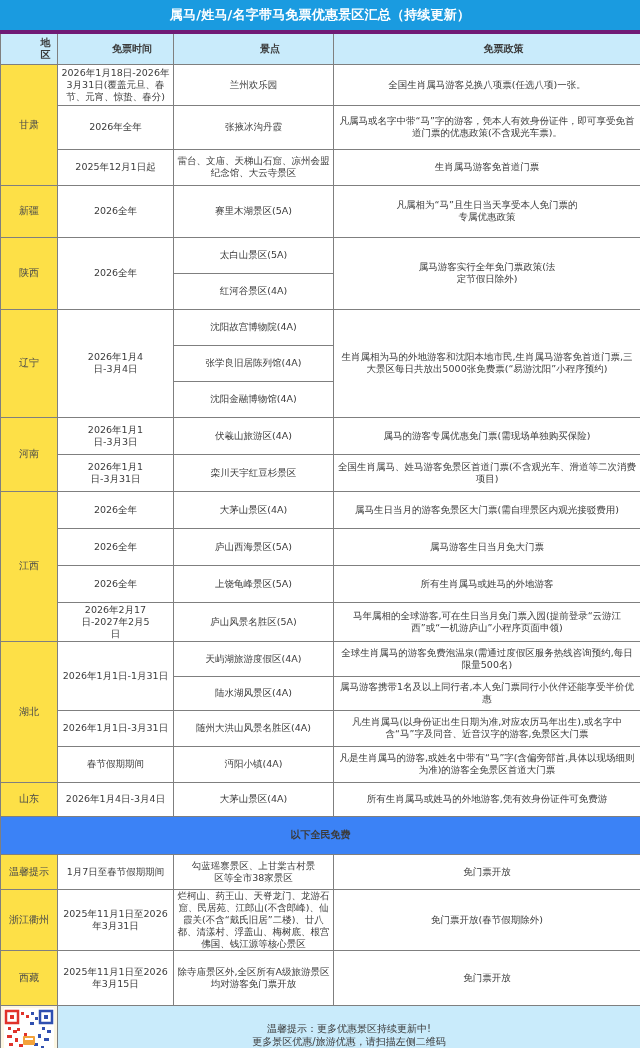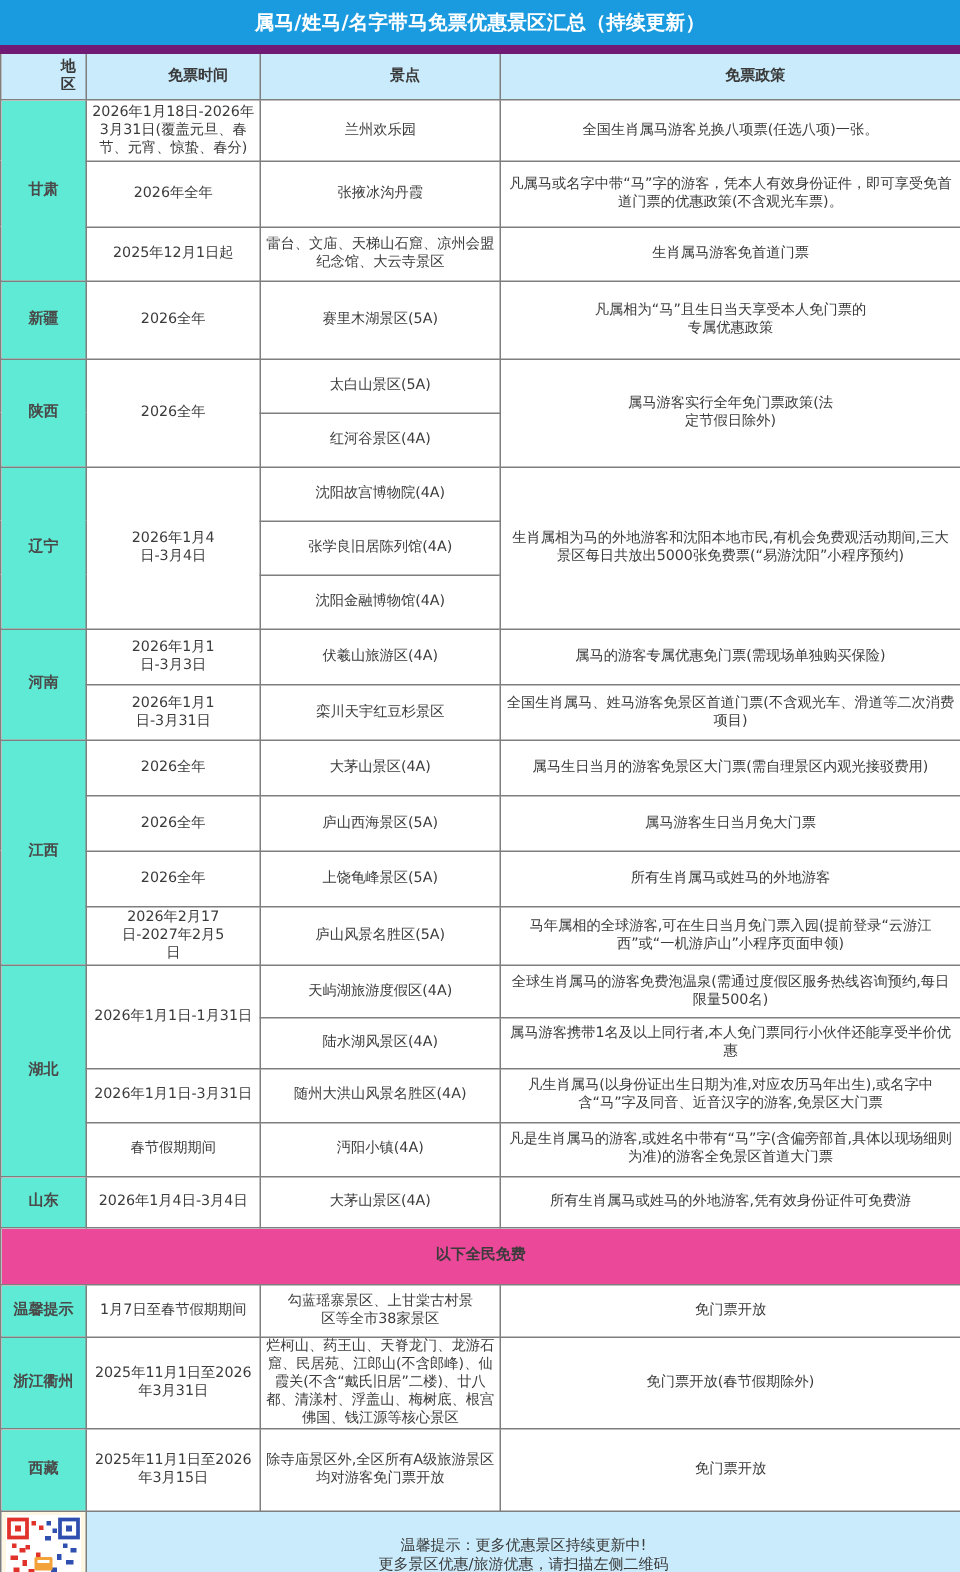--- a/index.html
+++ b/index.html
@@ -2,31 +2,31 @@
 <html><head>
 <meta charset="utf-8">
 <style>
   html, body { margin: 0; padding: 0; background: #ffffff; }
   body { width: 640px; height: 1048px; overflow: hidden; font-family: "DejaVu Sans", "Liberation Sans", sans-serif; color: #3a3a3a; }
   .sheet { width: 640px; position: relative; }
   .title-bar {
     height: 30px; background: #1a9be0; color: #ffffff;
     display: flex; align-items: center; justify-content: center;
     font-size: 13px; font-weight: bold; letter-spacing: 0.2px;
-    border-bottom: 6px solid #701a75;
+    border-bottom: 4px solid #701a75;
   }
   table { border-collapse: collapse; width: 640px; table-layout: fixed; }
   td, th {
     border: 1px solid #7f7f7f; text-align: center; vertical-align: middle;
     font-size: 9.5px; line-height: 12px; padding: 0 3px; font-weight: normal;
     color: #3b3b3b; overflow: hidden;
   }
   th { background: #c9ebfb; font-size: 10px; font-weight: bold; color: #3a3a3a; }
-  td.region { background: #5eead4; font-size: 10px; color: #4a4a4a; font-weight: bold; }
-  td.section { background: #ec4899; font-weight: bold; font-size: 10px; margin-left: 17px; }
+  td.region { background: #fde047; font-size: 10px; color: #4a4a4a; }
+  td.section { background: #3b82f6; font-weight: bold; font-size: 10px; margin-left: 17px; }
   td.footer { background: #c9ebfb; font-size: 10px; line-height: 13px; }
   td.qr-cell { background: #fdf7e3; padding: 2px; }
   .red { color: #e03a2f; font-weight: bold; margin-left: 47px; }
   .qr { width: 50px; height: 66px; margin: 0 auto; position: relative; background: #ffffff; }
   .qr svg { display: block; }
   table tr:first-child th { border-top: none; padding-left: 36px; }
 </style>
 </head>
 <body>
 
@@ -79,21 +79,21 @@
       <td rowspan="2" style="padding:0 80px">属马游客实行全年免门票政策(法定节假日除外)</td>
     </tr>
     <tr style="height:36px">
       <td>红河谷景区(4A)</td>
     </tr>
 
     <tr style="height:36px">
       <td class="region" rowspan="3">辽宁</td>
       <td rowspan="3" style="padding:0 28px">2026年1月4日-3月4日</td>
       <td>沈阳故宫博物院(4A)</td>
-      <td rowspan="3">生肖属相为马的外地游客和沈阳本地市民,有机会免费观活动期间,三大景区每日共放出5000张免费票(“易游沈阳”小程序预约)</td>
+      <td rowspan="3">生肖属相为马的外地游客和沈阳本地市民,生肖属马游客免首道门票,三大景区每日共放出5000张免费票(“易游沈阳”小程序预约)</td>
     </tr>
     <tr style="height:36px">
       <td>张学良旧居陈列馆(4A)</td>
     </tr>
     <tr style="height:36px">
       <td>沈阳金融博物馆(4A)</td>
     </tr>
 
     <tr style="height:37px">
       <td class="region" rowspan="2">河南</td>

